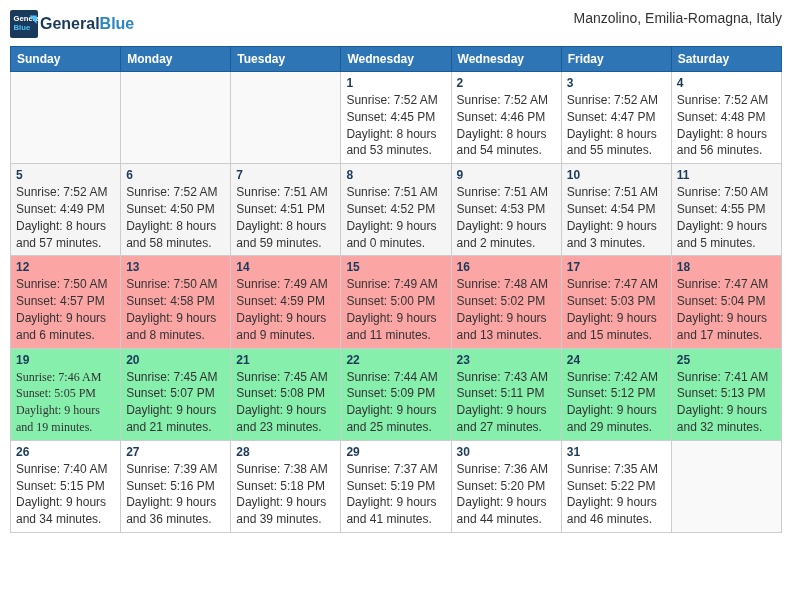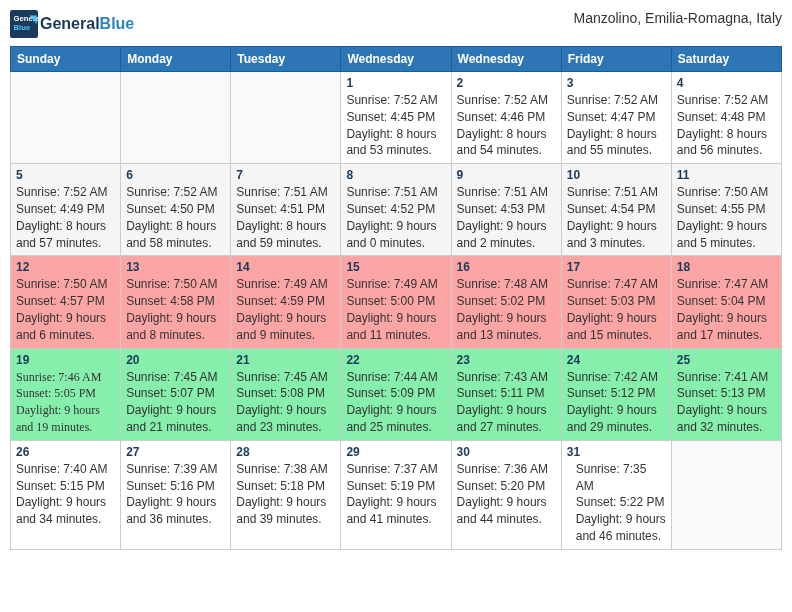--- a/index.html
+++ b/index.html
@@ -298,20 +298,20 @@
 Daylight: 9 hours and 41 minutes.</div>
         </td>
         <td>
           <span class="day-number">30</span>
           <div class="day-info" style="white-space: pre-line;">Sunrise: 7:36 AM
 Sunset: 5:20 PM
 Daylight: 9 hours and 44 minutes.</div>
         </td>
         <td>
           <span class="day-number">31</span>
-          <div class="day-info" style="white-space: pre-line; margin-left: 9px;">Sunrise: 7:35 AM
+          <div class="day-info" style="white-space: pre-line;">Sunrise: 7:35 AM
 Sunset: 5:22 PM
 Daylight: 9 hours and 46 minutes.</div>
         </td>
         <td class="empty" style="background: rgb(249, 249, 249);"></td>
       </tr>
     </tbody>
 </table>
 
 </body></html>

